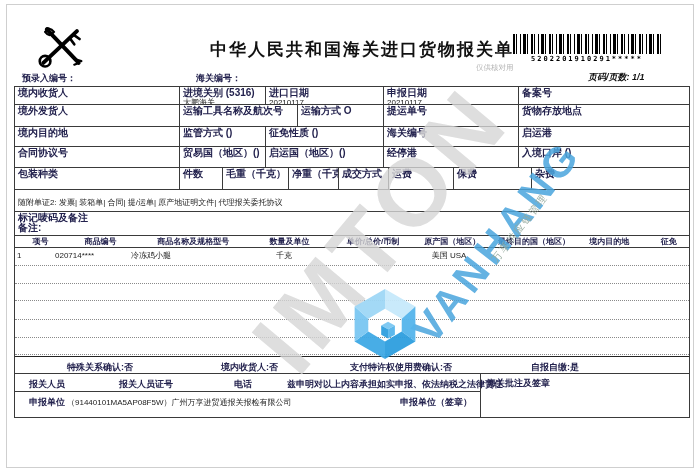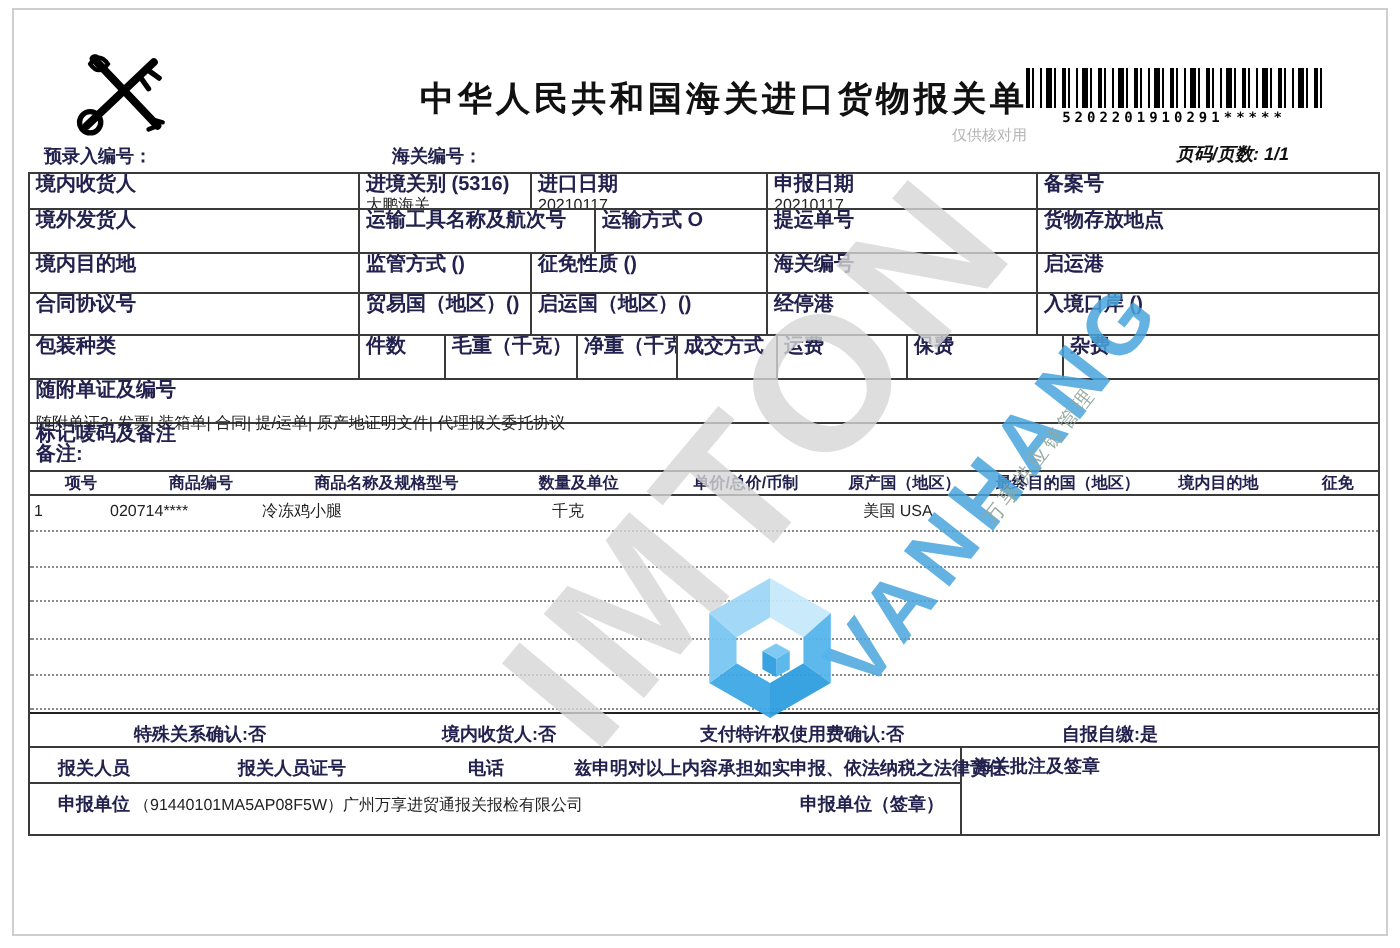--- a/index.html
+++ b/index.html
@@ -185,21 +185,20 @@
       </div>
     <div class="cell m78">
         <span class="lbl">保费</span>
       </div>
     <div class="cell">
         <span class="lbl">杂费</span>
       </div>
   </div>
 
   <div class="sec h22">
-    <span class="lbl">随附单证及编号</span>
     <span class="line2">随附单证2: 发票| 装箱单| 合同| 提/运单| 原产地证明文件| 代理报关委托协议</span>
   </div>
 
   <div class="sec h24">
     <span class="lbl">标记唛码及备注</span>
     <span class="lbl">备注:</span>
   </div>
 
   <div class="ghead">
     <span class="gh gc0">项号</span>

